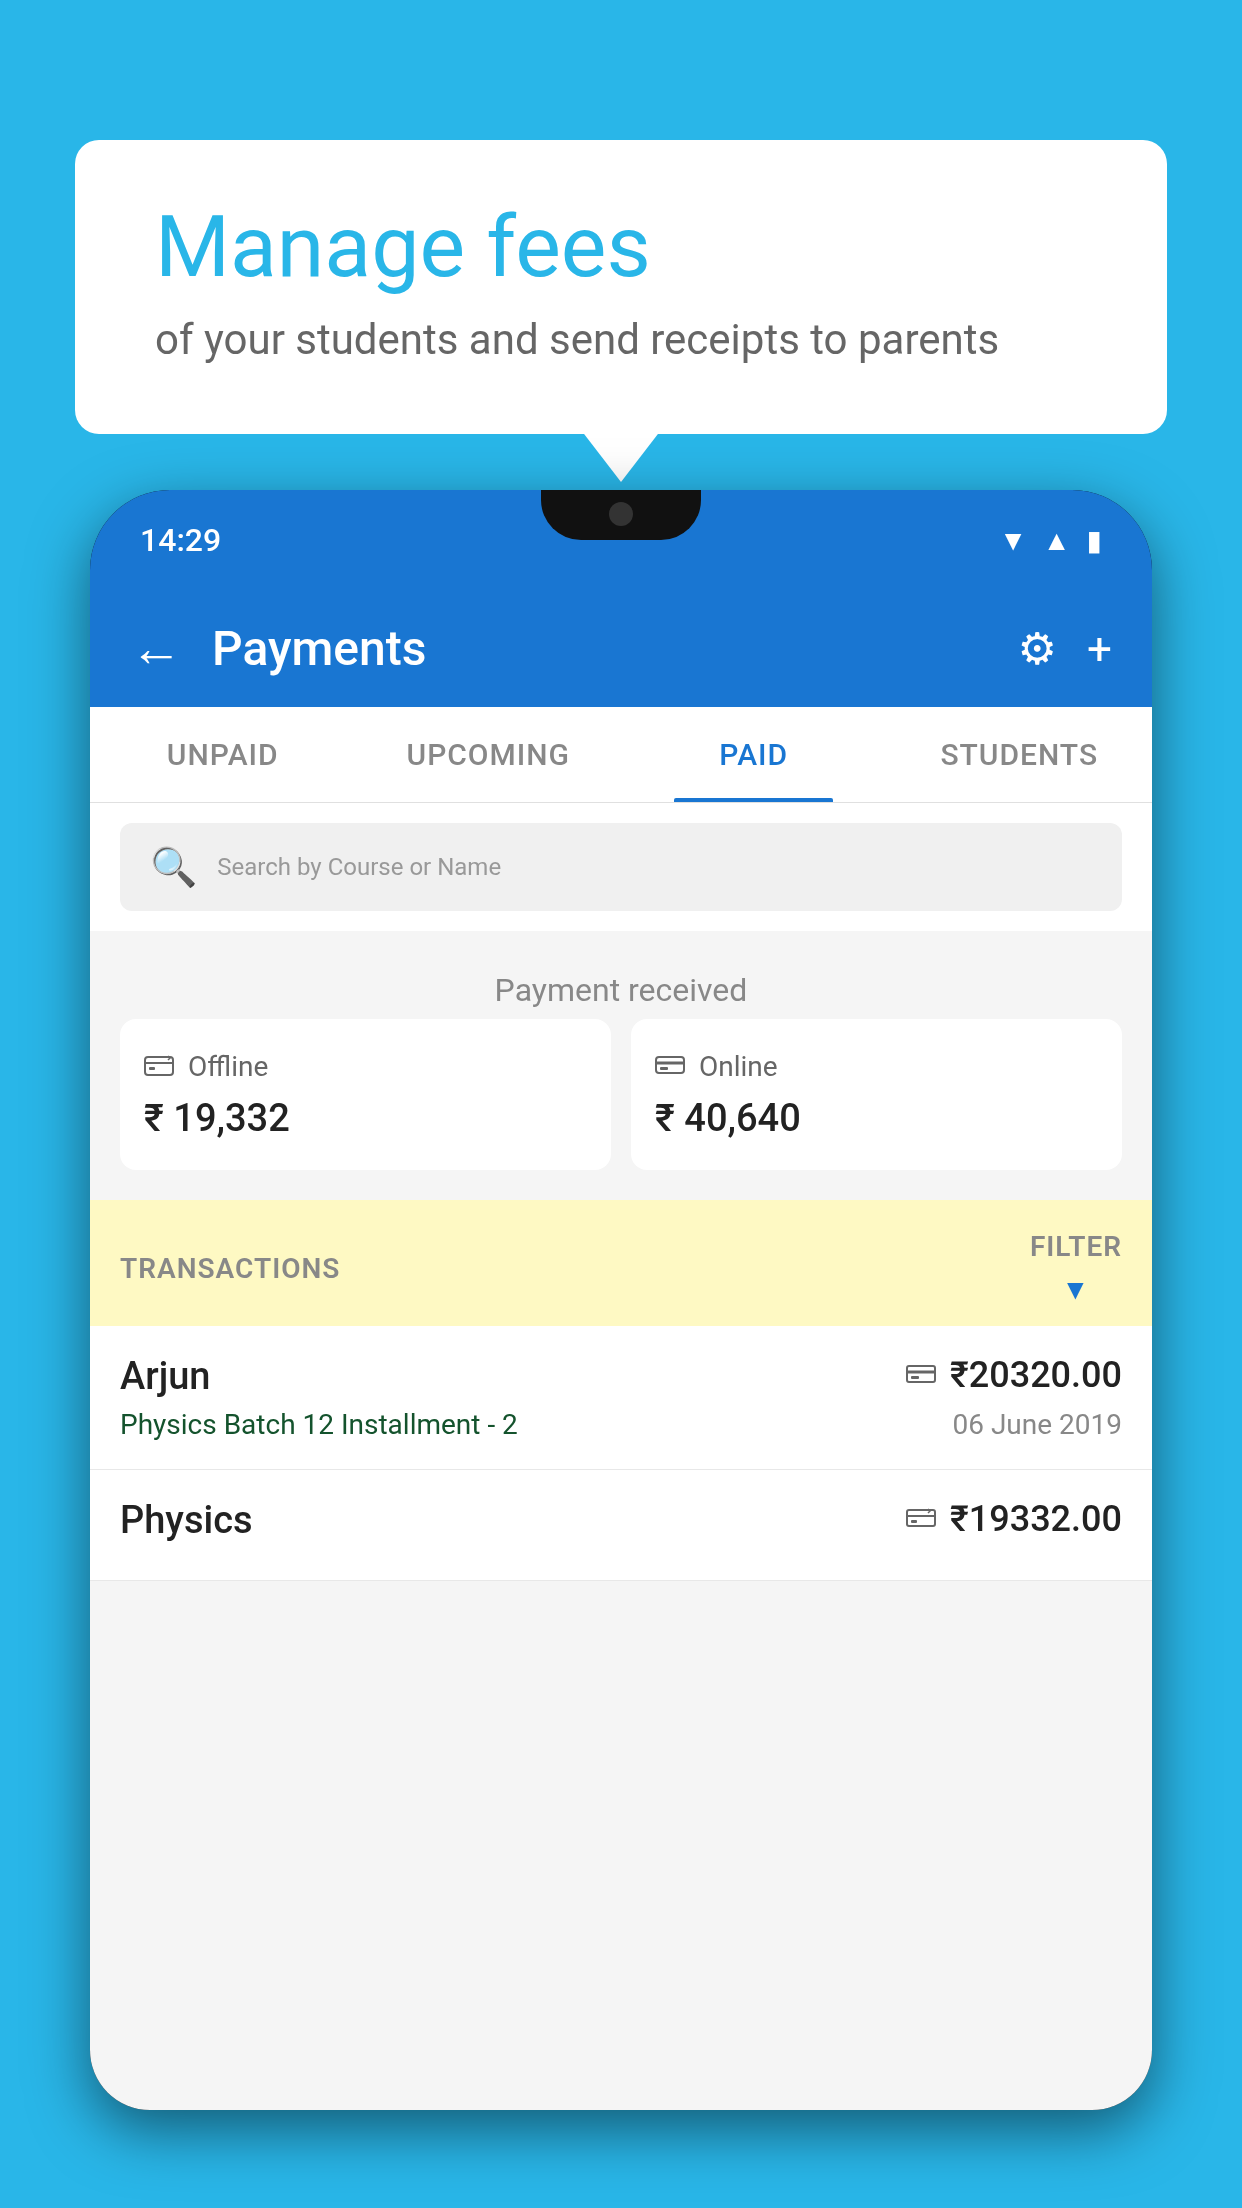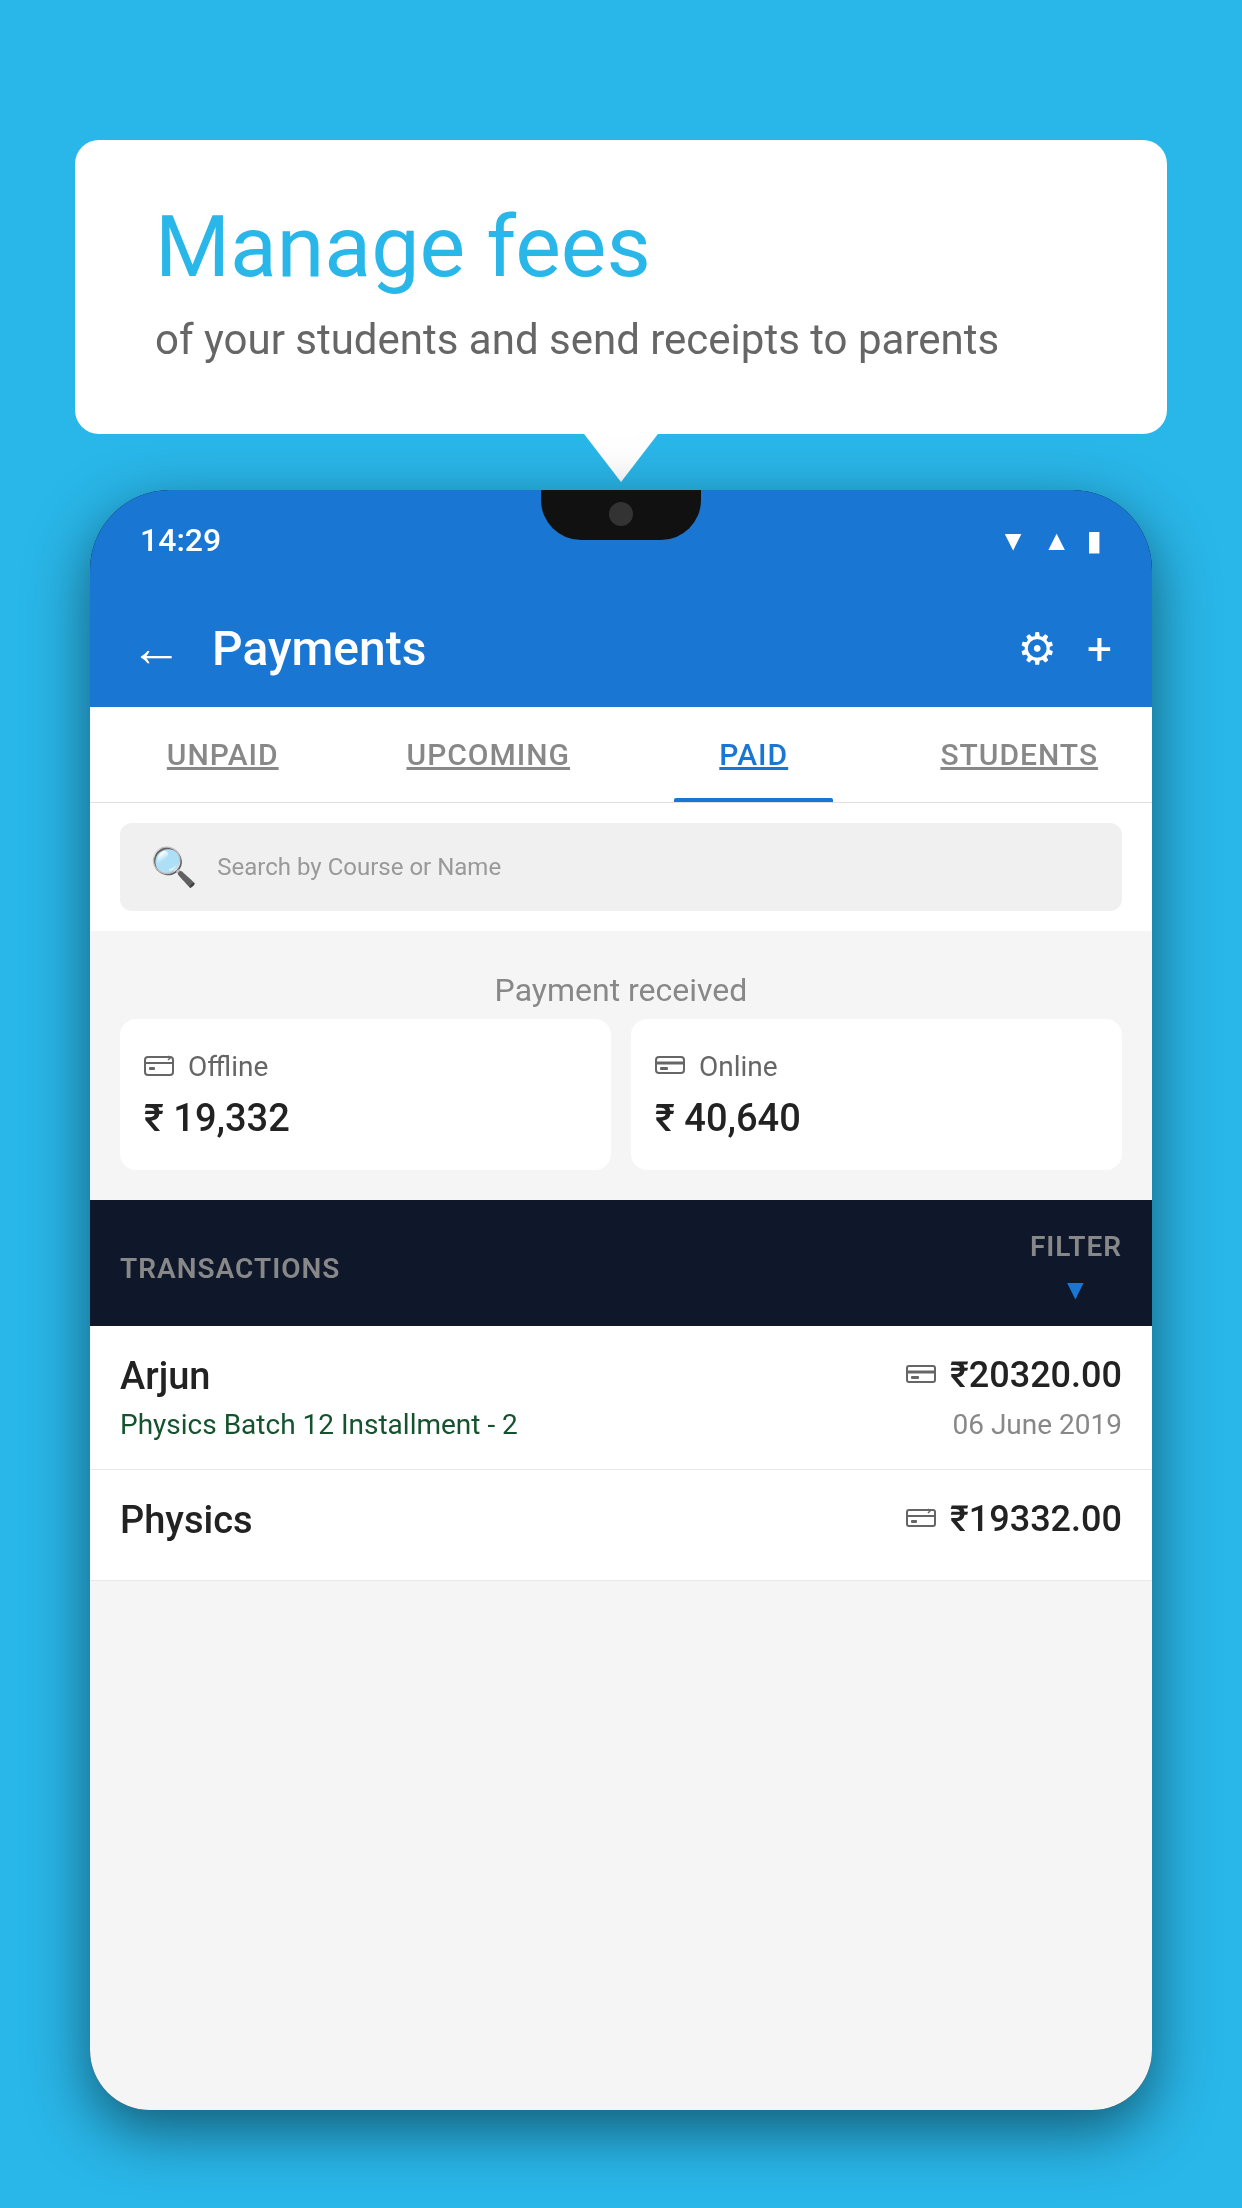--- a/index.html
+++ b/index.html
@@ -176,21 +176,20 @@
     .tab {
       flex: 1;
       text-align: center;
       padding: 30px 10px;
       font-size: 30px;
       font-weight: 500;
       color: #888;
       letter-spacing: 1px;
       cursor: pointer;
       position: relative;
-      text-decoration: underline;
     }
 
     .tab.active {
       color: #1976D2;
     }
 
     .tab.active::after {
       content: '';
       position: absolute;
       bottom: 0;
@@ -278,21 +277,21 @@
       font-weight: 500;
       color: #222;
     }
 
     
     .transactions-header {
       display: flex;
       justify-content: space-between;
       align-items: center;
       padding: 30px 30px 20px;
-      background: #0f172a;
+      background: #fef9c3;
     }
 
     .transactions-label {
       font-size: 28px;
       font-weight: 600;
       color: #888;
       letter-spacing: 1px;
     }
 
     .filter-btn {

